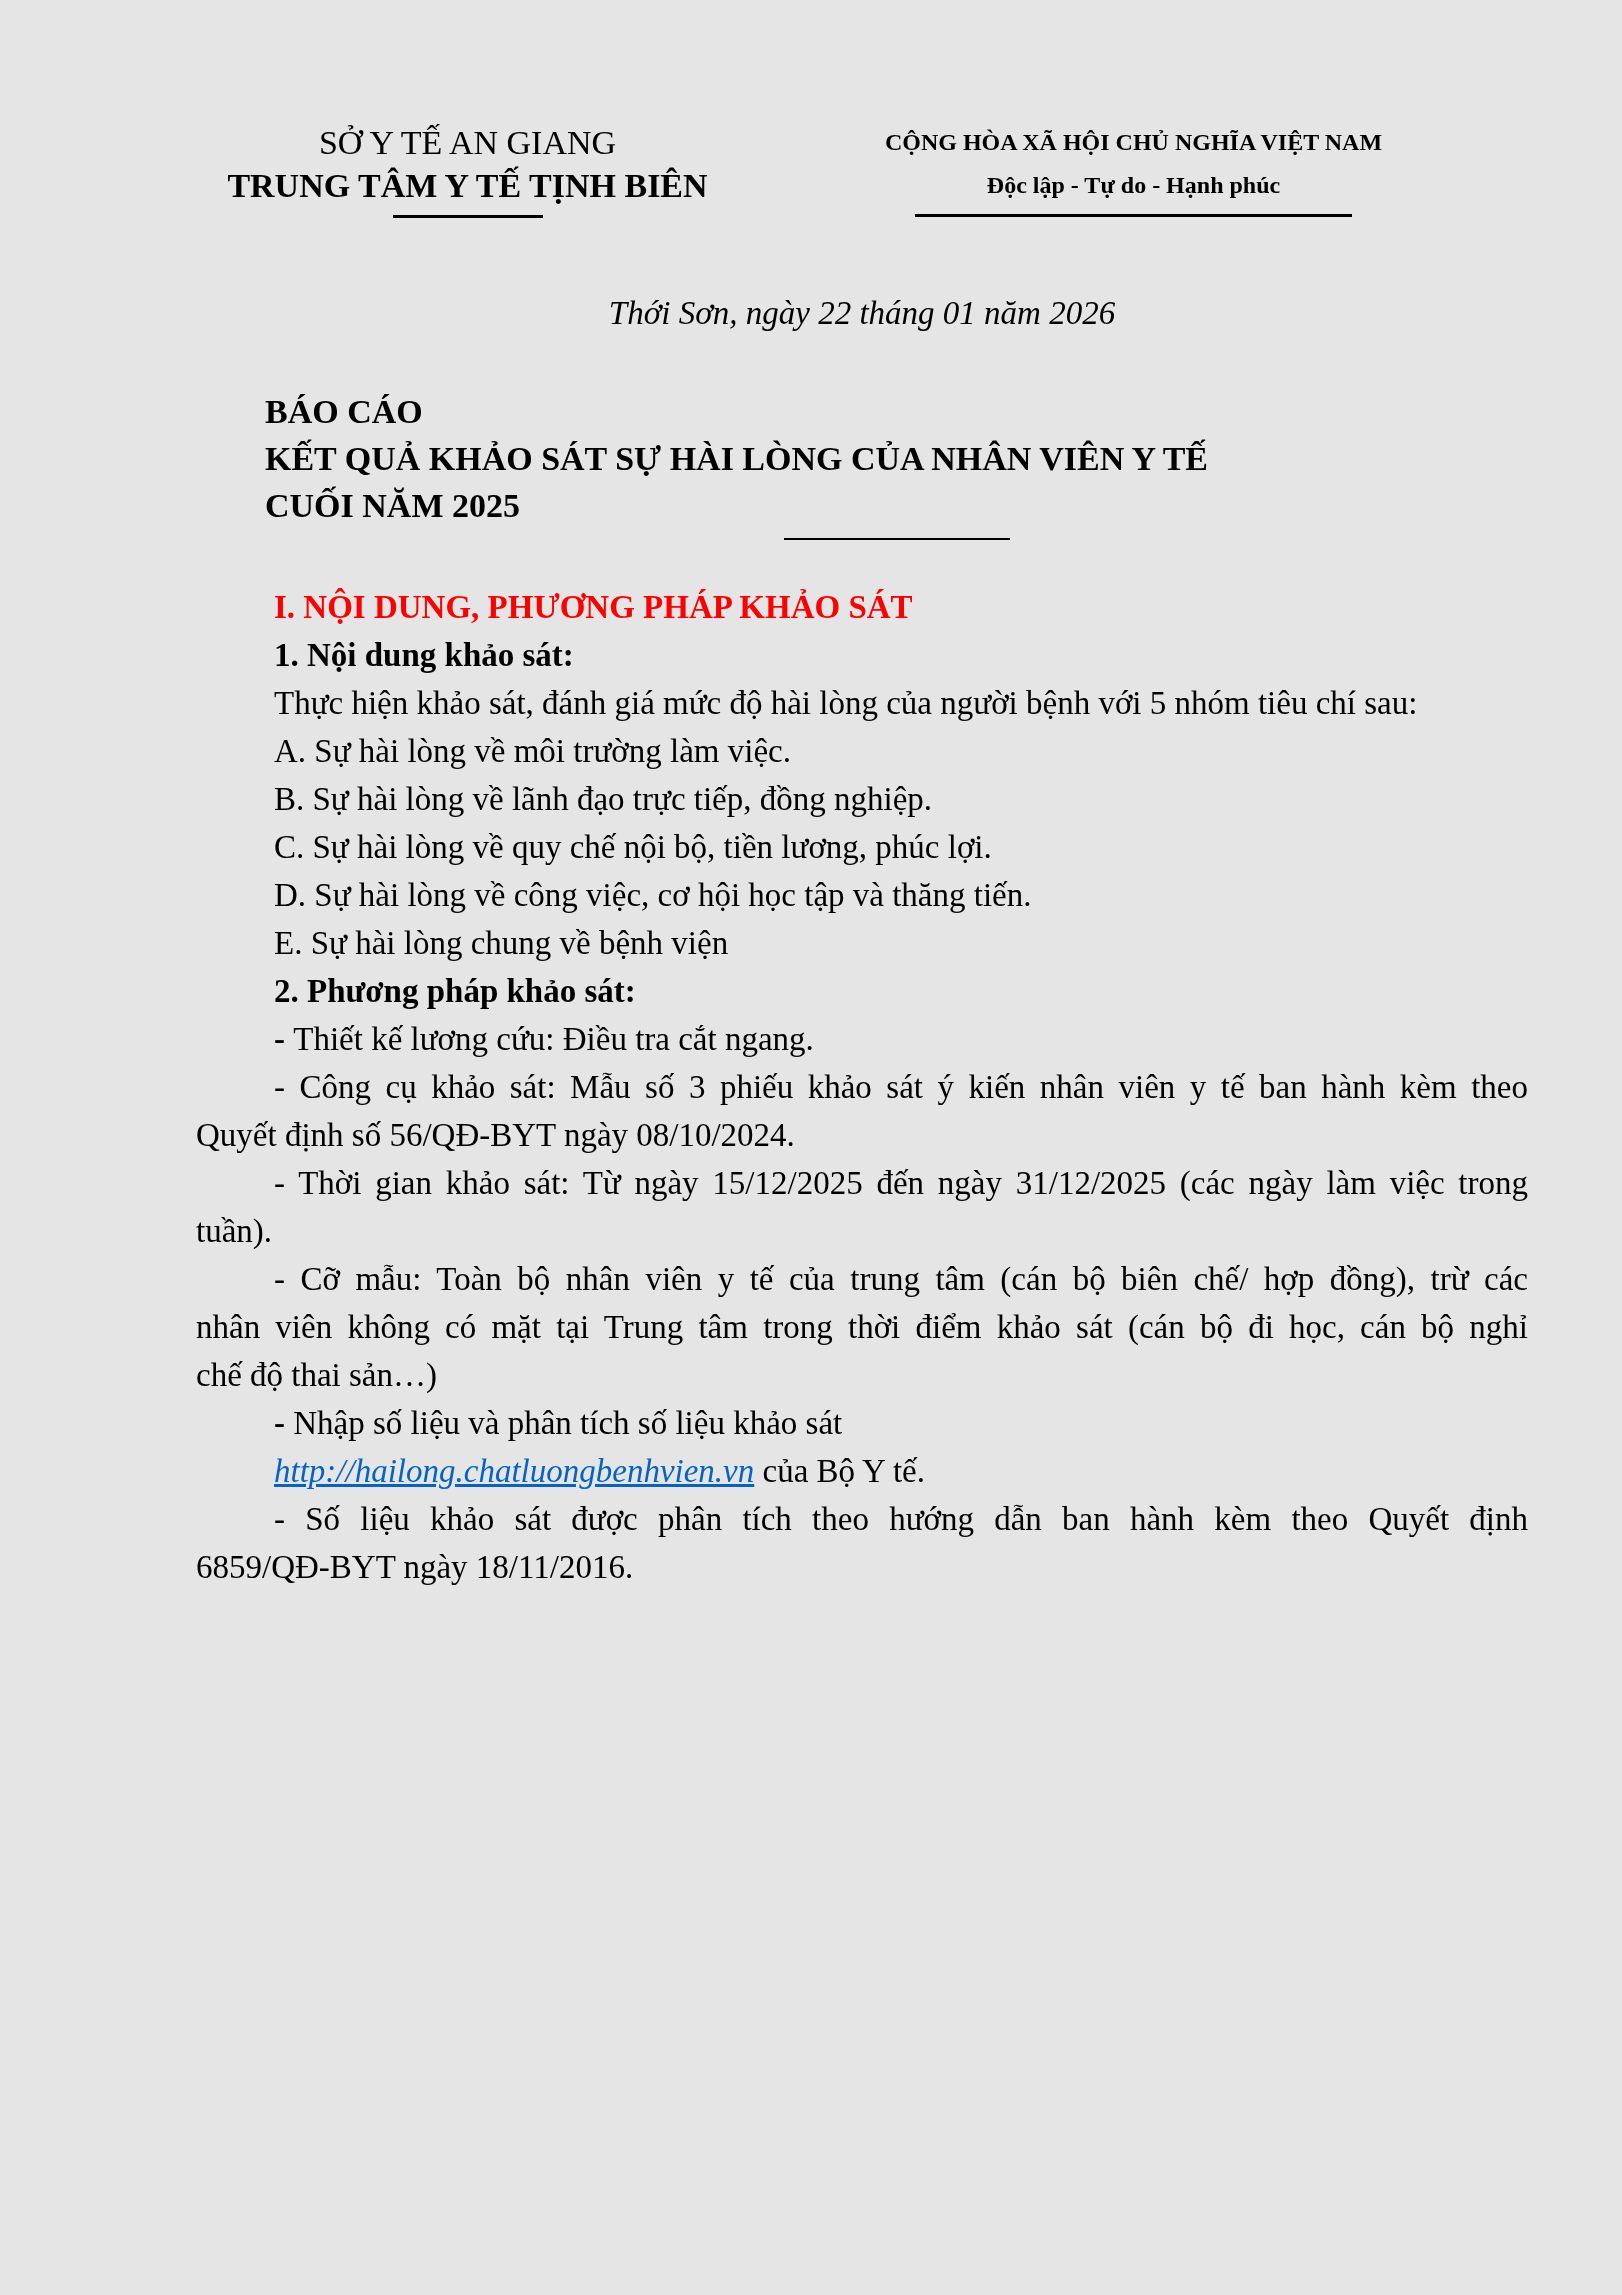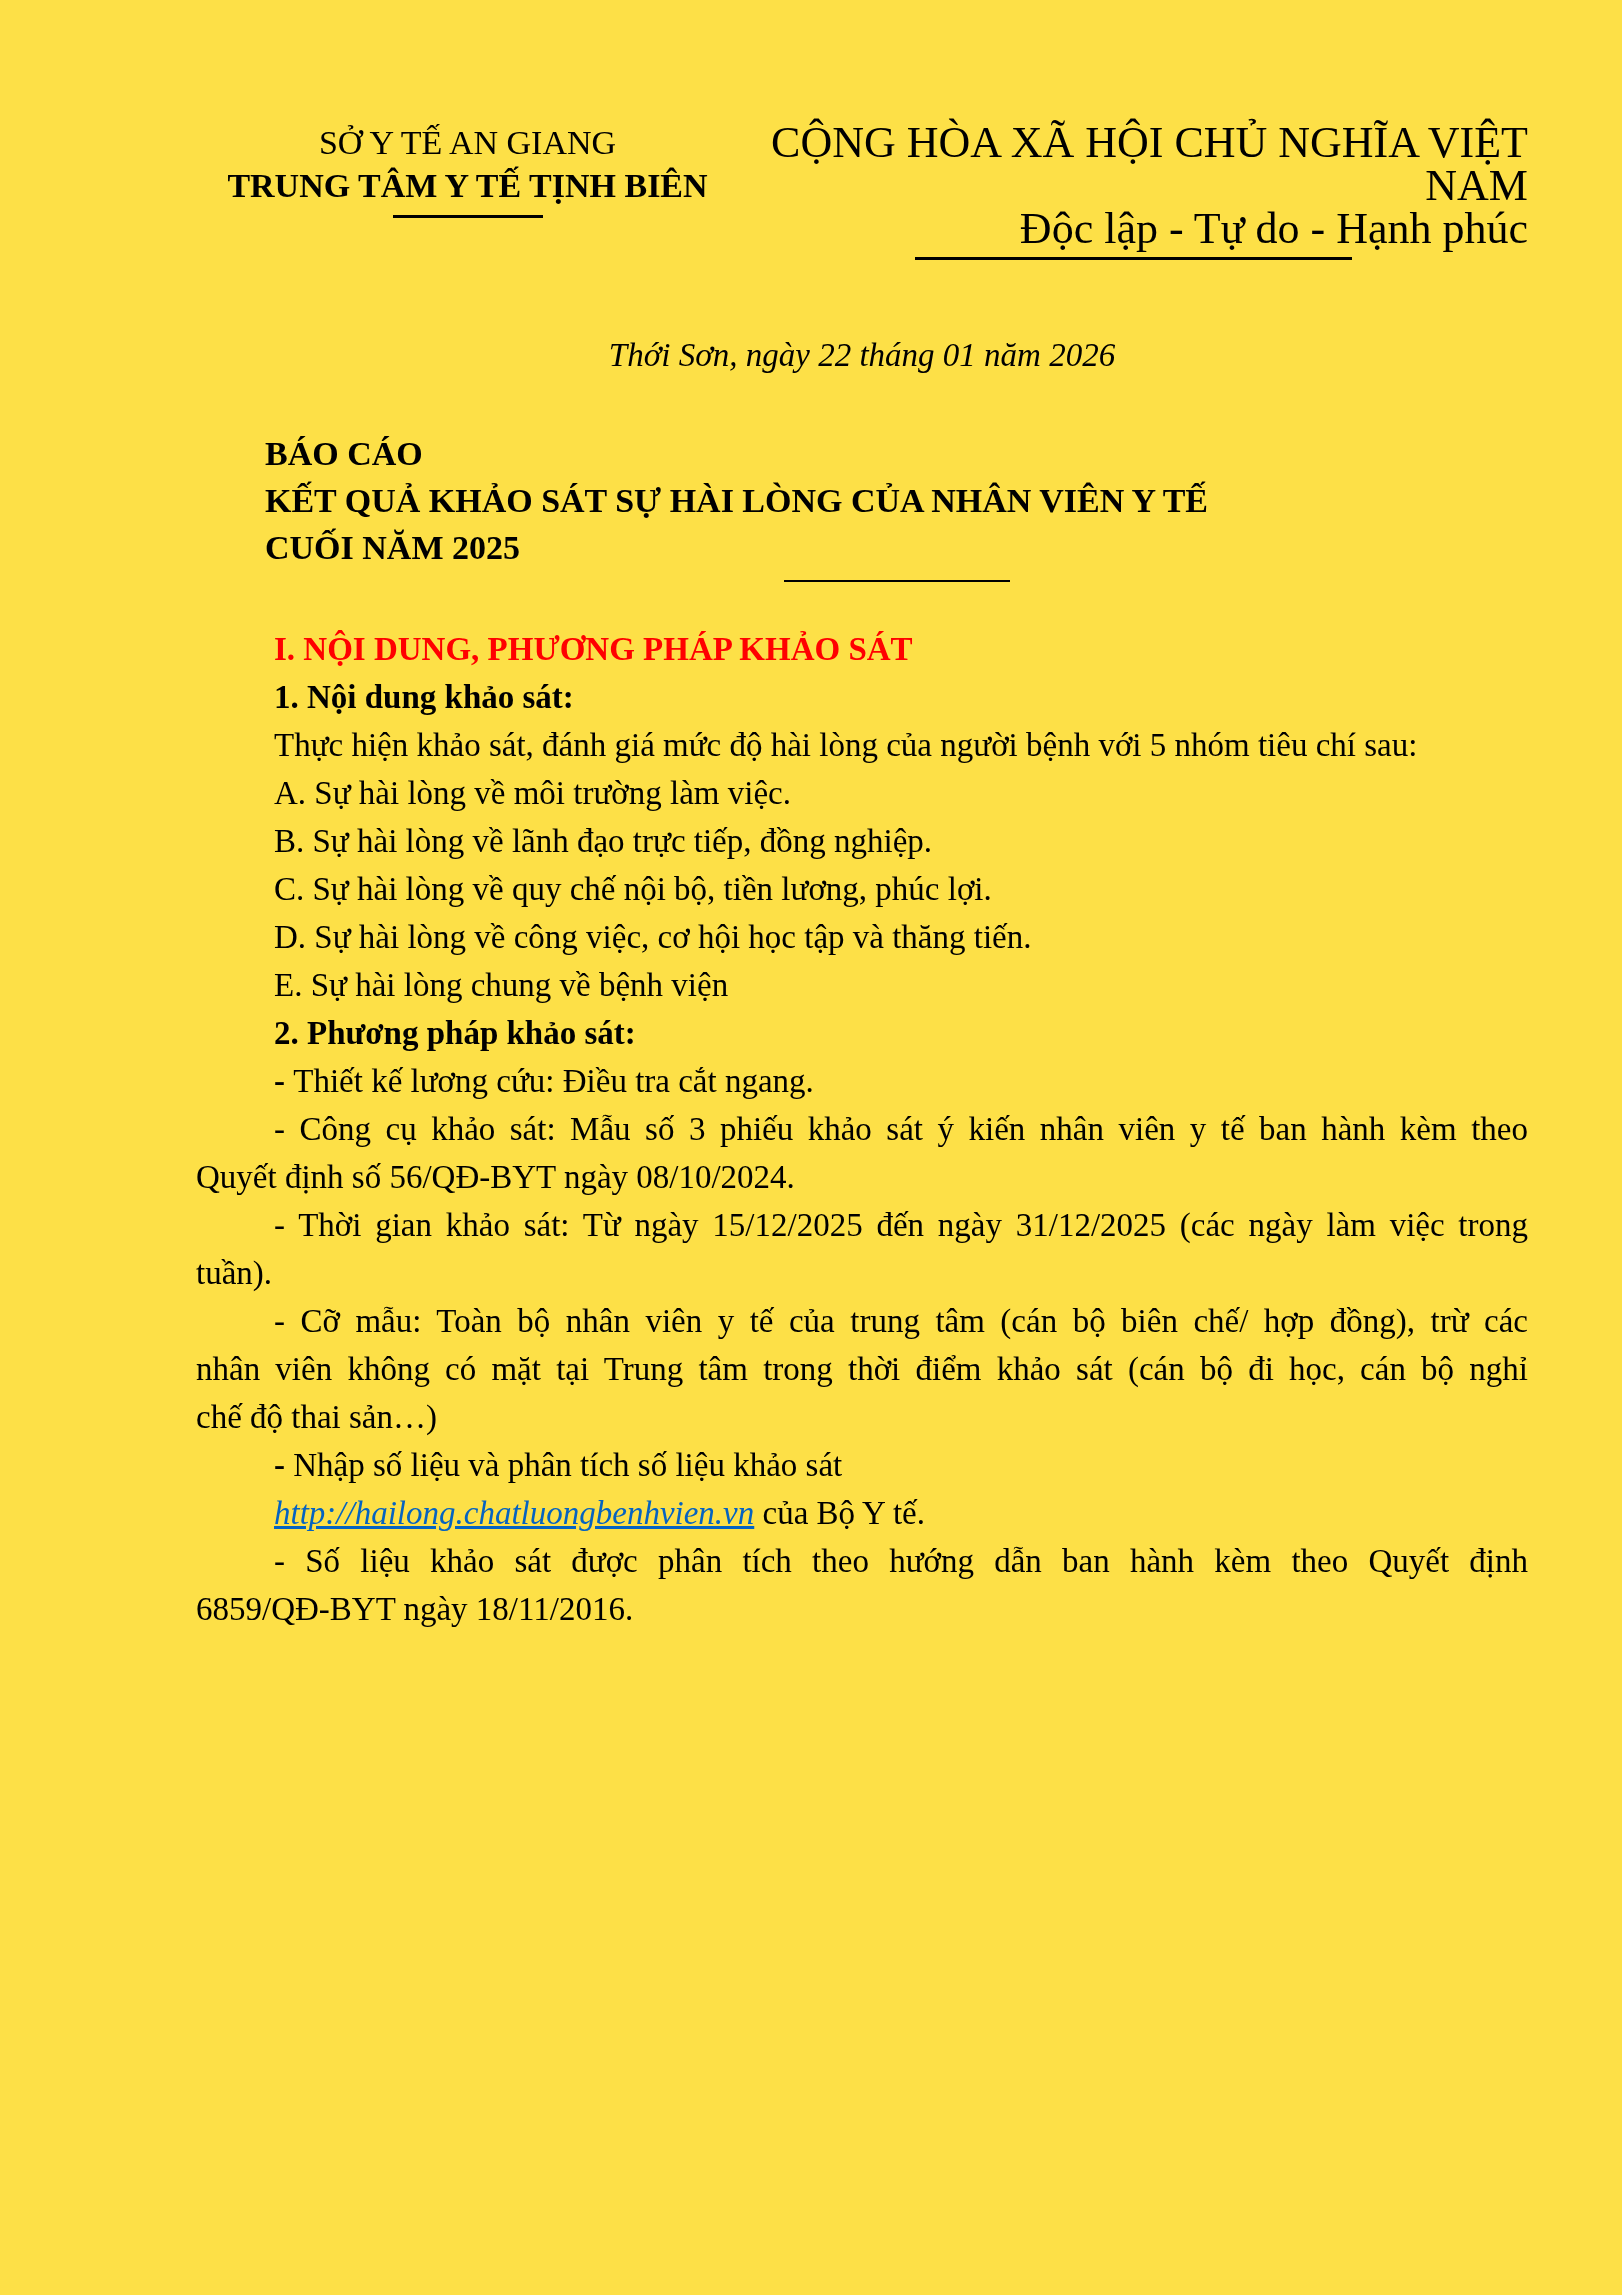--- a/index.html
+++ b/index.html
@@ -1,31 +1,31 @@
 <!DOCTYPE html>
 <html style="--heading-red: #FF0000; --hyperlink-blue: #0563C1;font-size:10.5px"><head>
 <meta charset="utf-8">
 <style>
   html,body{margin:0;padding:0;background:#ffffff;}
   .page{
     position:relative;
     width:1623px;height:2295px;
-    background:#fde047;
+    background:#e5e5e5;
     box-sizing:border-box;
     padding:121px 95px 0 196px;
     font-family:"Liberation Serif","DejaVu Serif",serif;
     color:#000;
     overflow:hidden;
   }
   
   .header-row{display:flex;}
   .org-left{width:543px;text-align:center;font-size:34px;line-height:43px;}
   .org-left .l1{font-weight:normal;}
   .org-left .l2{font-weight:bold;}
-  .org-right{flex:1;text-align:right;font-size:44px;line-height:43px;font-weight:normal;}
+  .org-right{flex:1;text-align:center;font-size:24px;line-height:43px;font-weight:bold;}
   .rule{border-top:3.3px solid #000;height:0;}
   .left-rule{width:150px;margin:7.8px auto 0 auto;}
   .right-rule{width:437px;margin:6.5px auto 0 auto;}
   
   .meta-row{display:flex;margin-top:71px;font-size:33px;line-height:48px;}
   .meta-left{width:543px;text-align:center;}
   .meta-right{flex:1;text-align:center;font-style:italic;}
   
   .title-block{margin-top:51px;margin-left:69px;text-align:left;
                font-weight:bold;font-size:34px;line-height:47px;}

